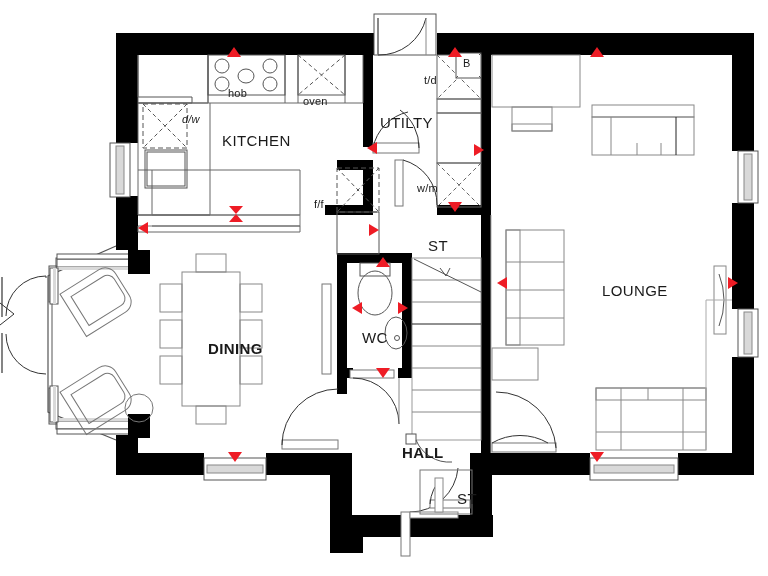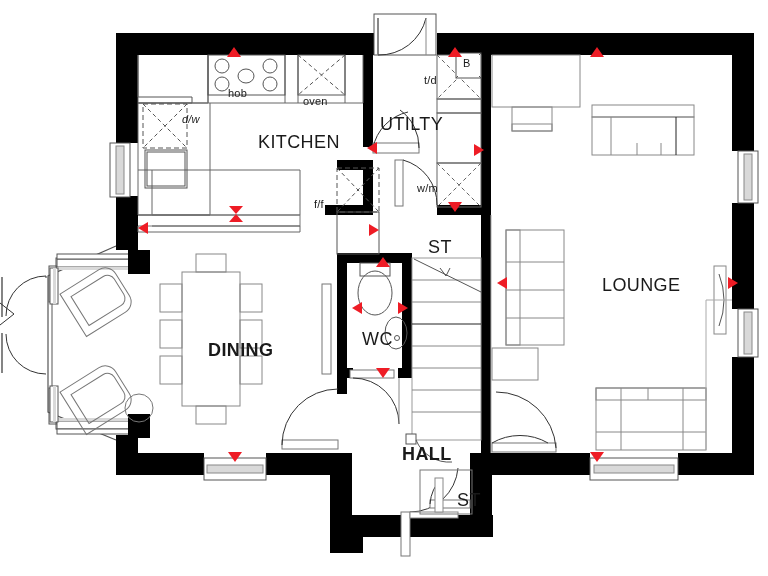--- a/index.html
+++ b/index.html
@@ -8,21 +8,21 @@
   #plan-root{position:relative;width:768px;height:576px;background:#ffffff;overflow:hidden;}
   #plan-svg{position:absolute;left:0;top:0;width:768px;height:576px;display:block;}
   .room-label{
     position:absolute;
     font-family:"Liberation Sans", sans-serif;
     color:#1a1a1a;
     white-space:nowrap;
     line-height:1;
     user-select:none;
   }
-  .lbl-room{font-size:18px;letter-spacing:0.4px;}
+  .lbl-room{font-size:15px;letter-spacing:0.4px;}
   .lbl-small{font-size:11px;letter-spacing:0.2px;}
 </style>
 </head>
 <body>
 
 <div id="plan-root">
 
   <svg id="plan-svg" viewBox="0 0 768 576" xmlns="http://www.w3.org/2000/svg">
 
     <defs>
@@ -414,25 +414,25 @@
 
       <polygon points="597,462 590,452 604,452"></polygon>
     </g>
 
     <g fill="none" stroke="#aaaaaa" stroke-width="1">
       <line x1="491" y1="215" x2="491" y2="453"></line>
     </g>
 
   </svg>
 
-  <div class="room-label lbl-room" style="left:222px;top:133px;margin-left:36px;">KITCHEN</div>
+  <div class="room-label lbl-room" style="left:222px;top:133px;">KITCHEN</div>
 
   <div class="room-label lbl-room" style="left:380px;top:115px;">UTILTY</div>
 
-  <div class="room-label lbl-room" style="left:602px;top:276px;">LOUNGE</div>
+  <div class="room-label lbl-room" style="left:602px;top:283px;">LOUNGE</div>
 
   <div class="room-label lbl-room" style="left:208px;top:341px;font-weight:bold;">DINING</div>
 
   <div class="room-label lbl-room" style="left:362px;top:330px;text-align:center;">WC</div>
 
   <div class="room-label lbl-room" style="left:402px;top:445px;font-weight:bold;">HALL</div>
 
   <div class="room-label lbl-room" style="left:428px;top:238px;">ST</div>
 
   <div class="room-label lbl-room" style="left:457px;top:491px;">ST</div>

